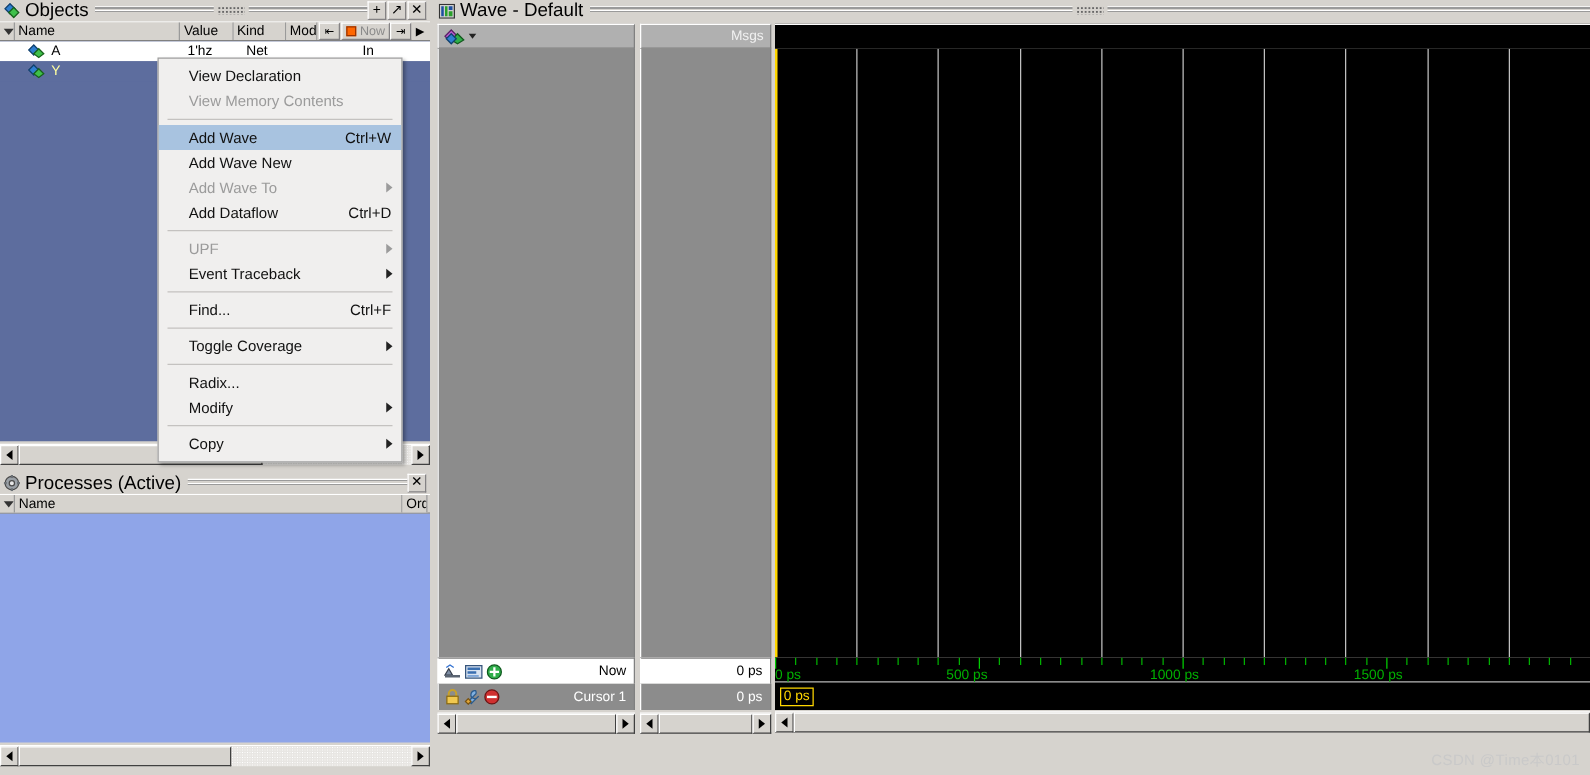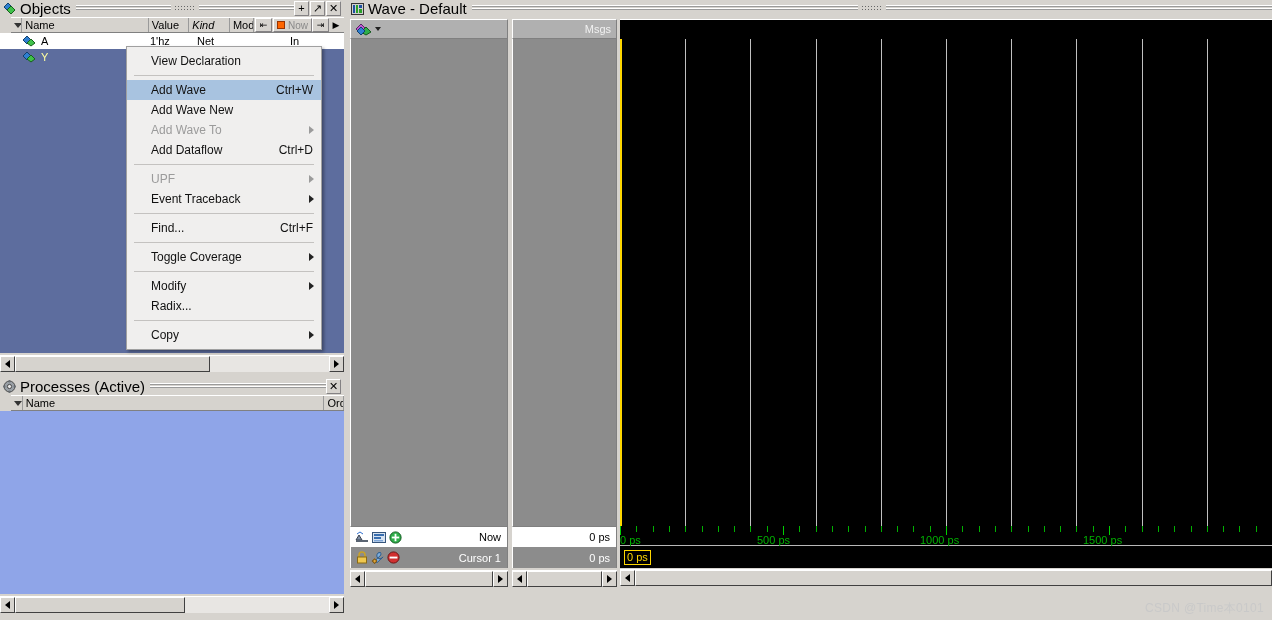--- a/index.html
+++ b/index.html
@@ -57,21 +57,20 @@
     background: #d6d3ce; border-top: 1px solid #fff; border-left: 1px solid #fff;
     border-right: 1px solid #848284; border-bottom: 1px solid #848284;
     display: flex; align-items: center; justify-content: center;
     font-size: 11px; line-height: 1; color: #000; cursor: default;
   }
 
   .col-header {
     height: 16px; display: flex; align-items: stretch;
     background: #d6d3ce; border-bottom: 1px solid #808080;
     border-top: 1px solid #fff;
-    margin-left: 11px;
   }
   .col-header .hcell {
     background: #d6d3ce; border-right: 1px solid #9a9a9a;
     padding-left: 3px; display: flex; align-items: center;
     font-size: 11px; white-space: nowrap; overflow: hidden;
   }
   .filter-cell { width: 12px; justify-content: center; padding-left: 0; }
   .filter-tri { width: 0;height: 0;border-left: 4px solid transparent;border-right: 4px solid transparent;border-top: 5px solid #333; }
 
   .mini-toolbar { display: flex; align-items: center; background: #d6d3ce; padding: 0 1px; }
@@ -207,21 +206,21 @@
         <span class="tb-btn">↗</span>
         <span class="tb-btn" style="margin-right:3px;">✕</span>
       </div>
 
       <div class="col-header">
         <div class="hcell filter-cell">
             <span class="filter-tri"></span>
           </div>
         <div class="hcell" style="width:138px;">Name</div>
         <div class="hcell" style="width:44px;">Value</div>
-        <div class="hcell" style="width:44px;font-style:italic;">Kind</div>
+        <div class="hcell" style="width:44px;">Kind</div>
         <div class="hcell" style="width:26px;overflow:hidden;">Mode</div>
         <div class="mini-toolbar">
           <span class="mt-btn">⇤</span>
           <span class="now-chip">
             <span class="now-sq"></span>
             <span class="now-txt">Now</span>
           </span>
           <span class="mt-btn">⇥</span>
           <span class="mt-btn" style="border:none;width:12px;">▶</span>
         </div>
@@ -494,20 +493,23 @@
           </span>
         </div>
       </div>
     </div>
   </div>
 
   <div id="ctx-menu">
       <div class="mi">
         <span>View Declaration</span>
       </div>
+      <div class="mi disabled">
+        <span>View Memory Contents</span>
+      </div>
       <div class="msep"></div>
       <div class="mi hl">
         <span>Add Wave</span>
         <span class="accel">Ctrl+W</span>
       </div>
       <div class="mi">
         <span>Add Wave New</span>
       </div>
       <div class="mi disabled">
         <span>Add Wave To</span>
@@ -531,26 +533,26 @@
         <span>Find...</span>
         <span class="accel">Ctrl+F</span>
       </div>
       <div class="msep"></div>
       <div class="mi">
         <span>Toggle Coverage</span>
         <span class="subarrow"></span>
       </div>
       <div class="msep"></div>
       <div class="mi">
+        <span>Radix...</span>
+      </div>
+      <div class="mi">
         <span>Modify</span>
         <span class="subarrow"></span>
       </div>
-      <div class="mi">
-        <span>Radix...</span>
-      </div>
       <div class="msep"></div>
       <div class="mi">
         <span>Copy</span>
         <span class="subarrow"></span>
       </div>
     </div>
 
   <div class="wm">CSDN @Time本0101</div>
 </div>
 

